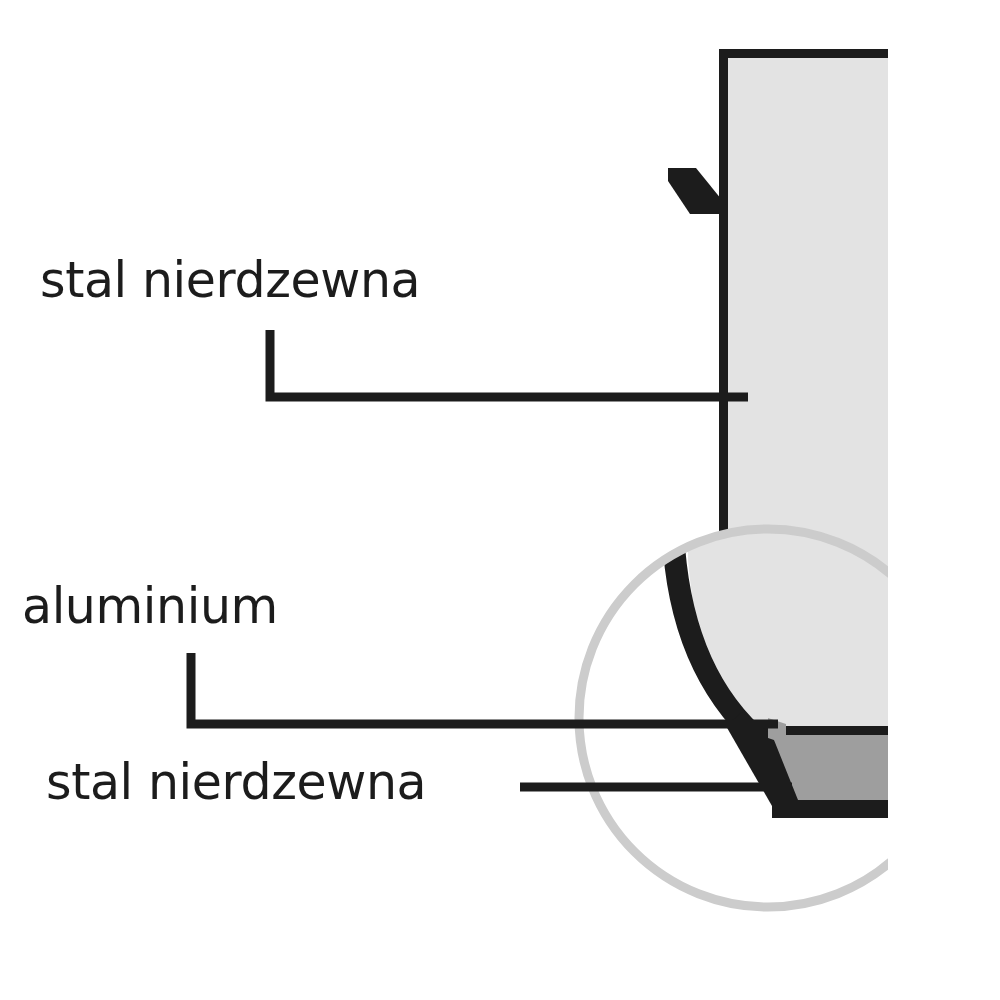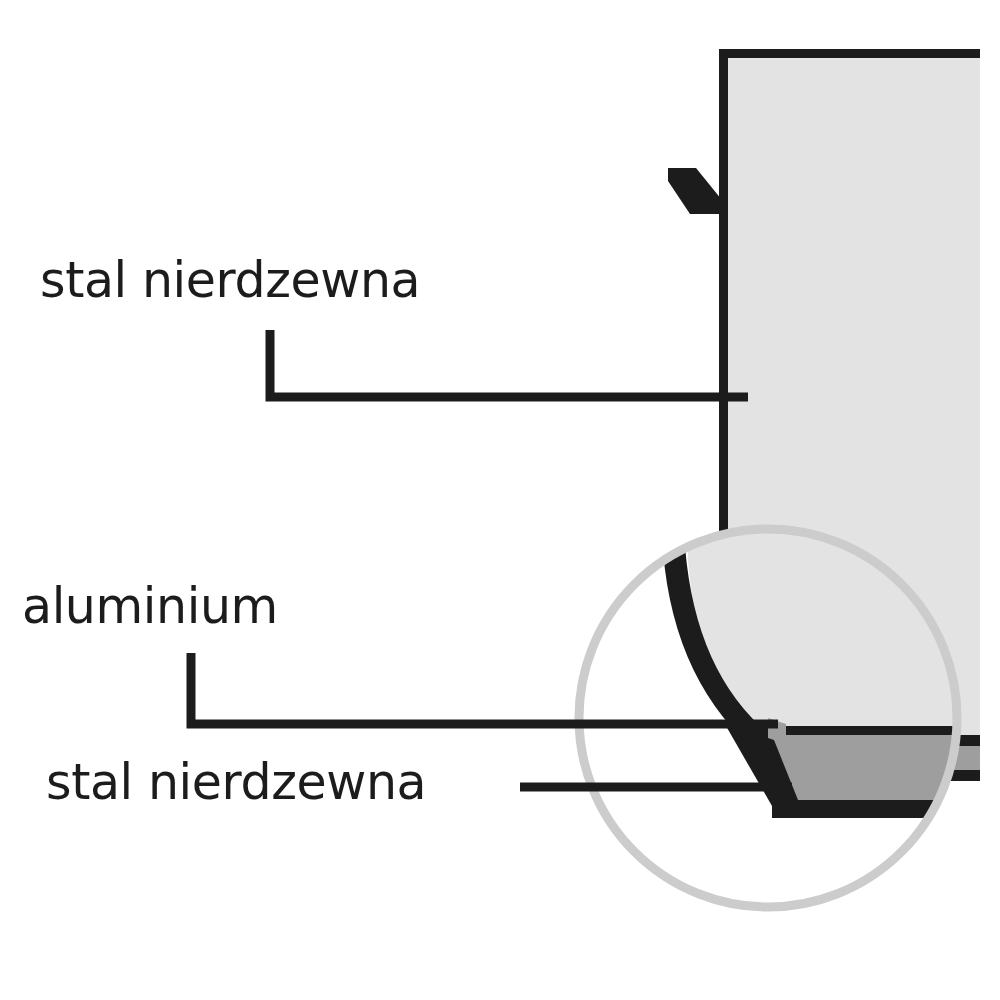--- a/index.html
+++ b/index.html
@@ -3,21 +3,21 @@
 <meta charset="utf-8">
 <title>Diagram</title>
 <style>
   html, body {
     margin: 0;
     padding: 0;
     background: #ffffff;
   }
   #stage {
     position: relative;
-    width: 980px;
+    width: 888px;
     height: 1000px;
     background: #ffffff;
     overflow: hidden;
     font-family: "DejaVu Sans", "Liberation Sans", sans-serif;
   }
   #diagram-svg {
     position: absolute;
     left: 0;
     top: 0;
     width: 1000px;

